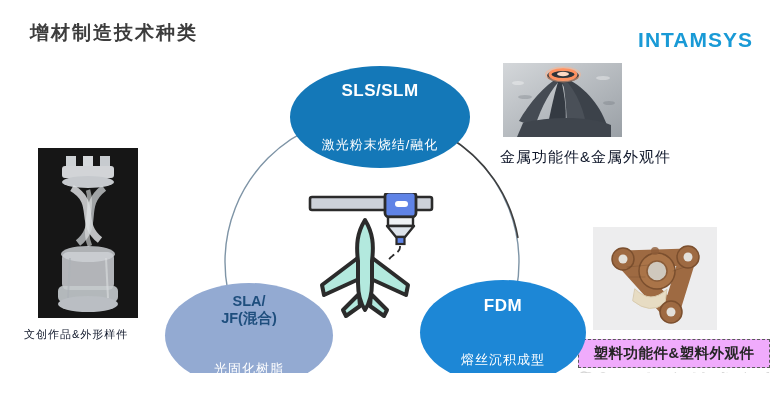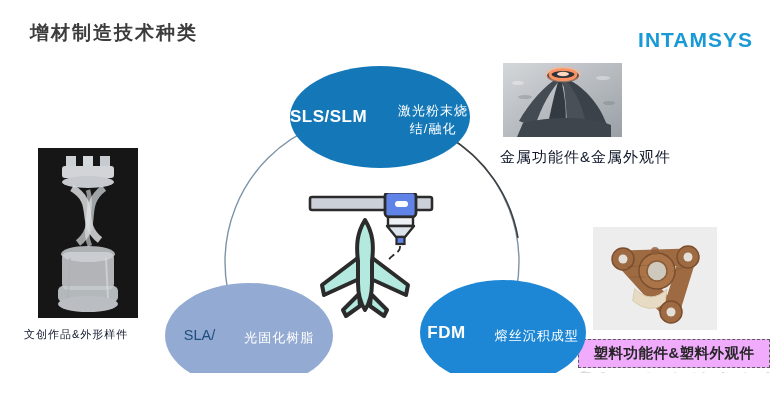--- a/index.html
+++ b/index.html
@@ -8,27 +8,27 @@
     font-family:"Liberation Sans","DejaVu Sans",sans-serif;
   }
   .abs{position:absolute;}
   
   .page-title{left:30px;top:20px;font-size:19px;font-weight:bold;color:#3c3c3c;letter-spacing:2px;}
   
   .brand{right:18px;top:28px;font-size:21px;font-weight:800;color:#199ad6;letter-spacing:1px;transform:scaleY(.95);}
   
   .layer{left:0;top:0;width:771px;height:418px;pointer-events:none;}
   
-  .node{border-radius:50%;display:flex;flex-direction:row;align-items:center;justify-content:center;text-align:center;color:#fff;gap:29px;}
+  .node{border-radius:50%;display:flex;flex-direction:column;align-items:center;justify-content:center;text-align:center;color:#fff;gap:29px;}
   .node-sls{left:290px;top:66px;width:180px;height:102px;}
   .node-sla{left:165px;top:283px;width:168px;height:105px;}
   .node-fdm{left:420px;top:280px;width:166px;height:105px;}
   .node-title{font-size:17px;font-weight:bold;letter-spacing:.5px;}
   .node-sub{font-size:13px;margin-top:6px;letter-spacing:1px;}
-  .node-sla .t-line{font-size:14.5px;font-weight:normal;line-height:1.2;color:#1e4e7d;display:block;}
+  .node-sla .t-line{font-size:14.5px;font-weight:bold;line-height:1.2;color:#1e4e7d;display:block;}
   .node-sla .node-sub{font-size:13px;margin-top:4px;}
   
   .caption{font-size:15px;color:#0f172a;letter-spacing:1px;white-space:nowrap;}
   .cap-left{left:24px;top:327px;font-size:11px;}
   .cap-metal{left:500px;top:148px;}
   .cap-plastic-box{
     left:578px;top:339px;width:192px;box-sizing:border-box;
     border:1.5px dashed #5a5a5a;background:#f0abfc;padding:4px 4px;
     font-size:14.5px;font-weight:bold;color:#262626;text-align:center;letter-spacing:.5px;white-space:nowrap;
   }
@@ -127,20 +127,21 @@
   <div class="abs cap-plastic-box">塑料功能件&amp;塑料外观件</div>
 
   <div class="abs node node-sls" style="background-color: rgb(20, 120, 184);">
     <div class="node-title">SLS/SLM</div>
     <div class="node-sub">激光粉末烧结/融化</div>
   </div>
 
   <div class="abs node node-sla" style="background-color: rgb(147, 170, 210);">
     <div>
       <span class="t-line">SLA/</span>
+      <span class="t-line">JF(混合)</span>
     </div>
     <div class="node-sub">光固化树脂</div>
   </div>
 
   <div class="abs node node-fdm" style="background-color: rgb(29, 135, 214); text-align: right;">
     <div class="node-title">FDM</div>
     <div class="node-sub">熔丝沉积成型</div>
   </div>
 
   <svg class="abs" style="left:300px;top:193px;" width="150" height="135" viewBox="0 0 150 135">

